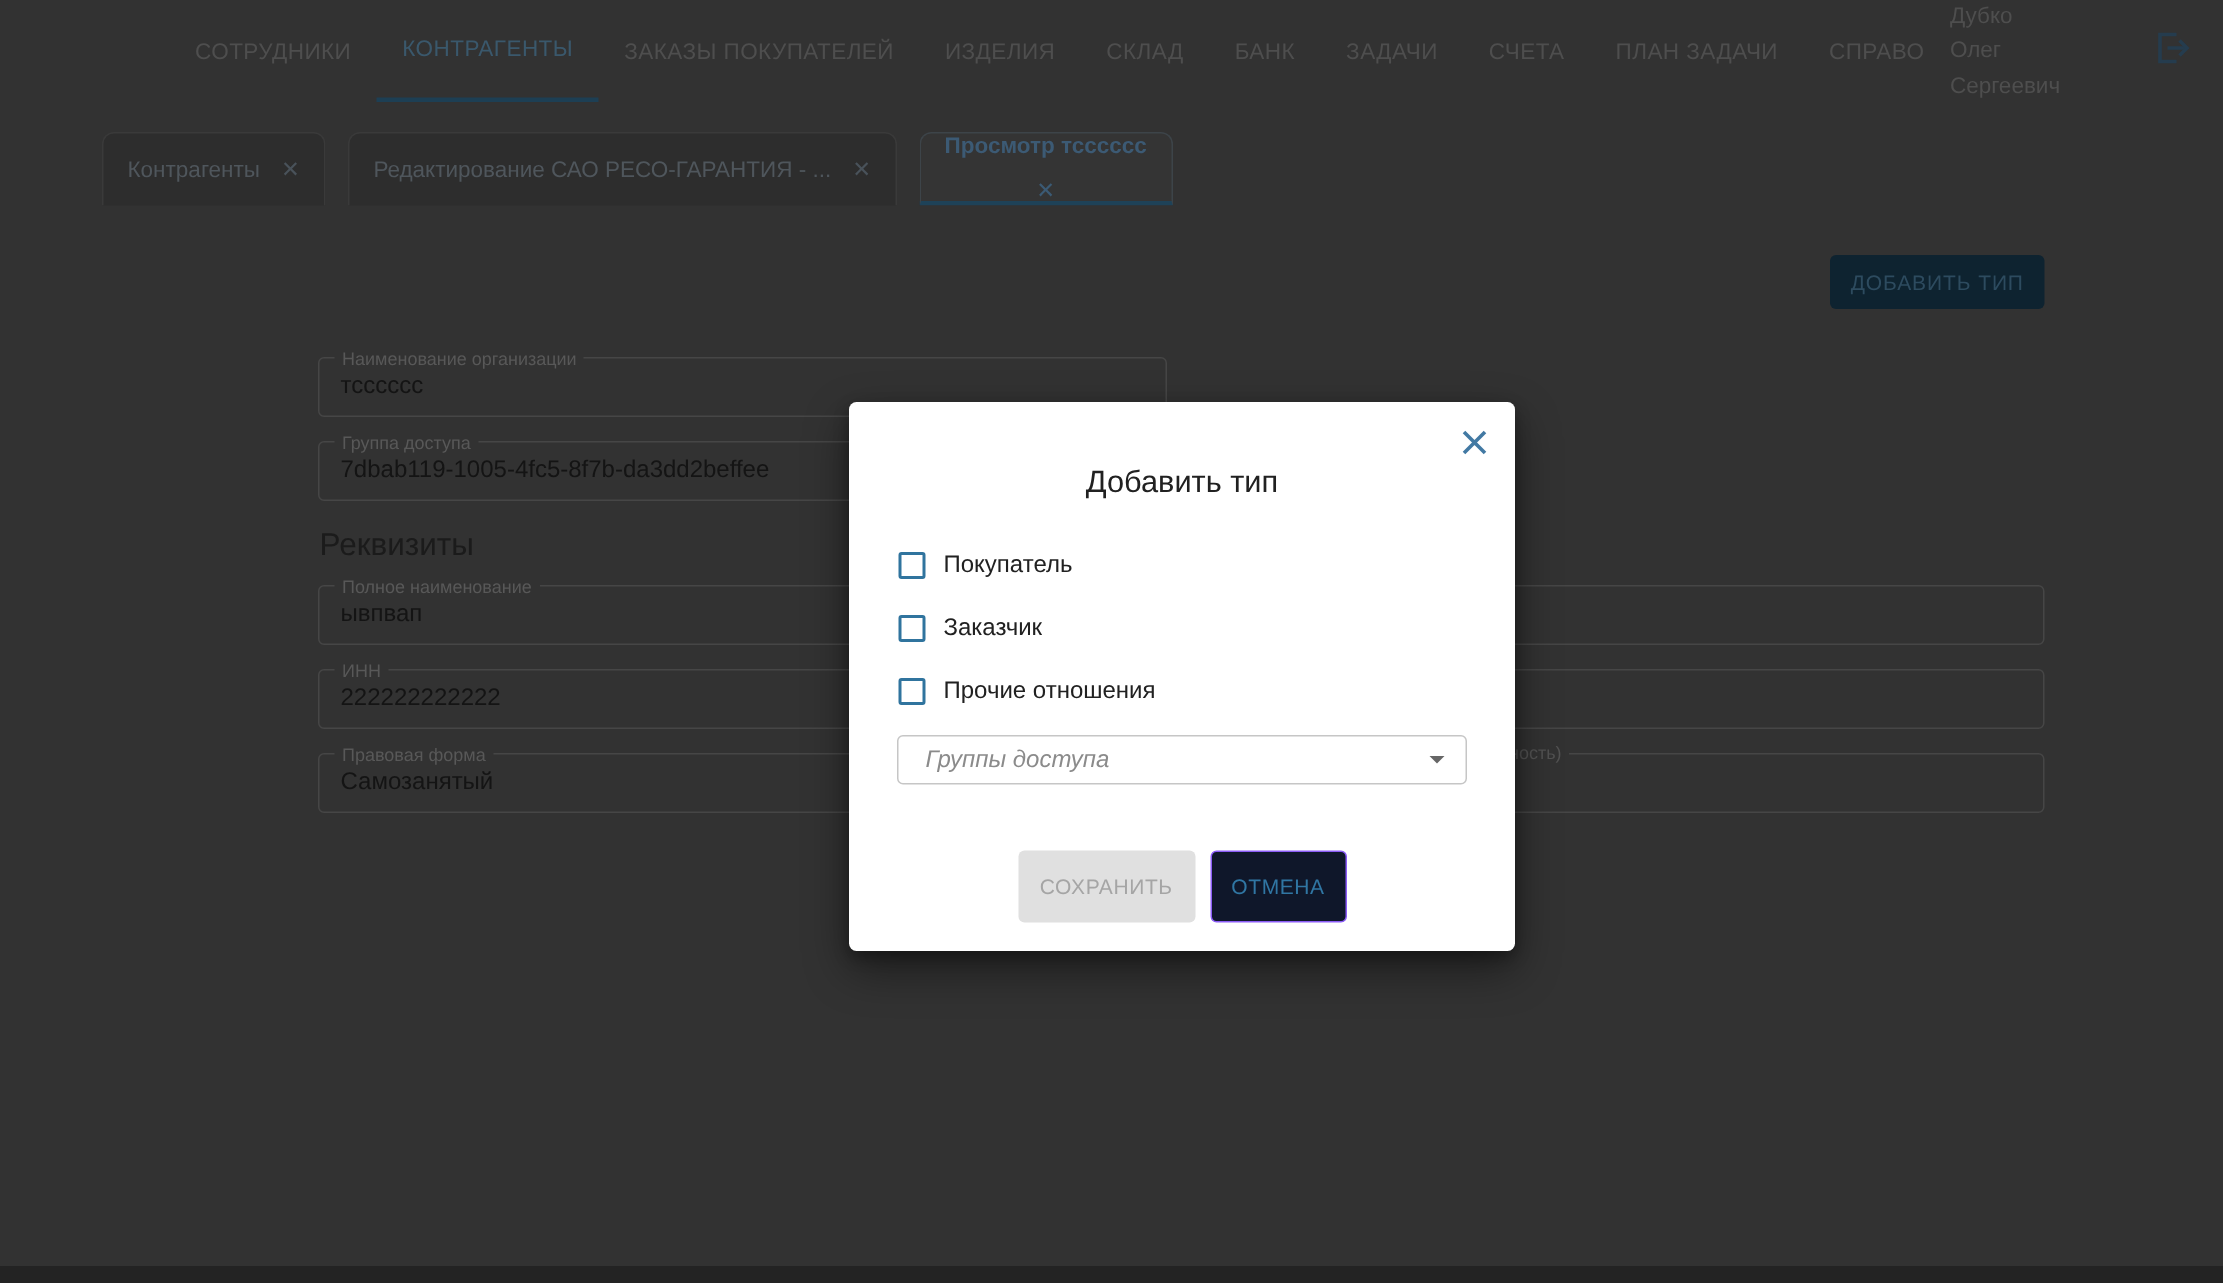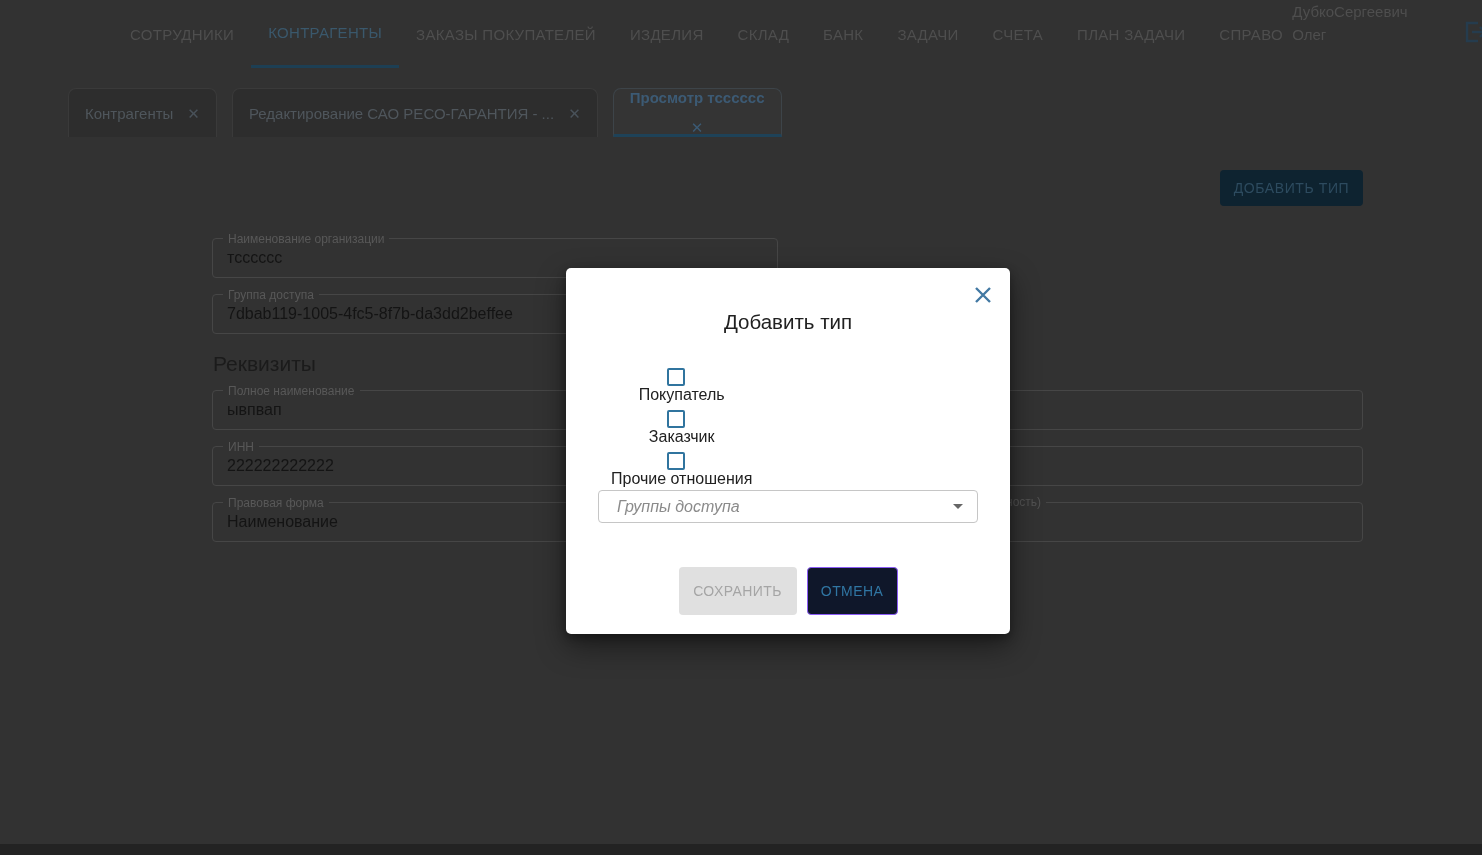--- a/index.html
+++ b/index.html
@@ -6,21 +6,21 @@
   html,body { width:1482px; height:855px; overflow:hidden; }
   body { font-family:"Liberation Sans","DejaVu Sans",sans-serif; background:#323232; position:relative; }
 
   
   .page { position:absolute; inset:0; background:#323232; }
 
   
   .topnav { position:absolute; top:0; left:0; width:100%; height:68px; display:flex; align-items:stretch; padding-left:113px; }
   .nav-item { display:flex; align-items:center; padding:0 17px; font-size:15px; letter-spacing:.3px; color:#4e4e4e; cursor:pointer; white-space:nowrap; }
   .nav-item.active { color:#3a586c; border-bottom:3px solid #1d3f54; font-weight:500; }
-  .user-block { margin-left:auto; margin-right:60px; display:flex; flex-direction:row; justify-content:center; font-size:15px; color:#4e4e4e; line-height:1.55; max-width:100px; }
+  .user-block { margin-left:auto; margin-right:60px; display:flex; flex-direction:column; justify-content:center; font-size:15px; color:#4e4e4e; line-height:1.55; max-width:100px; }
   .logout-btn { margin-right:22px; display:flex; align-items:center; cursor:pointer; }
 
   
   .tabbar { position:absolute; top:88px; left:68px; height:49px; display:flex; gap:15px; }
   .tab { display:flex; align-items:center; gap:14px; padding:0 16px; height:49px; background:#2d2d2d; border:1px solid #3a3a3a; border-bottom:none; border-radius:8px 8px 0 0; font-size:15px; color:#4f565c; cursor:pointer; white-space:nowrap; }
   .tab .tab-x { color:#49525a; font-size:15px; line-height:1; }
   .tab.active { background:#343434; border-color:#3d4449; border-bottom:3px solid #1e4258; color:#3c5a74; font-weight:700;flex-direction:column; }
   .tab.active .tab-x { color:#3b5a74; }
 
   
@@ -35,21 +35,21 @@
   .label-fragment { position:absolute; left:1006px; top:495px; font-size:12px; color:#525252; background:#323232; padding-right:5px; z-index:2; }
 
   .footer-bar { position:absolute; left:0; bottom:0; width:100%; height:11px; background:#232323; }
 
   
   .modal { position:absolute; left:566px; top:268px; width:444px; height:366px; background:#ffffff; border-radius:5px; box-shadow:0 12px 30px rgba(0,0,0,.45), 0 4px 10px rgba(0,0,0,.3); z-index:10; }
   .modal-close { position:absolute; top:16px; right:16px; width:22px; height:22px; background:none; border:none; cursor:pointer; padding:0; }
   .modal-title { position:absolute; top:42px; left:0; width:100%; text-align:center; font-size:20.5px; font-weight:500; color:#212121; }
 
   .cb-group { position:absolute; left:33px; top:100px; }
-  .cb-row { display:flex; align-items:center; height:18px; margin-bottom:24px; cursor:pointer;flex-direction:column; }
+  .cb-row { display:flex; align-items:center; height:18px; margin-bottom:24px; cursor:pointer; }
   .cb-box { width:18px; height:18px; border:2px solid #30749e; border-radius:2px; background:#fff; flex:none; }
   .cb-label { margin-left:12px; font-size:16px; color:#212121; white-space:nowrap; }
 
   .select-field { position:absolute; left:32px; top:222px; width:380px; height:33px; border:1px solid #c6c6c6; border-radius:4px; display:flex; align-items:center; cursor:pointer; background:#fff;font-style:italic; }
   .select-placeholder { margin-left:18px; font-size:16px; color:#8b8b8b; }
   .select-arrow { position:absolute; right:14px; width:0; height:0; border-left:5px solid transparent; border-right:5px solid transparent; border-top:5px solid #666; }
 
   .modal-actions { position:absolute; top:299px; left:0; width:100%; display:flex; justify-content:center; gap:10px; }
   .btn { height:48px; border-radius:4px; font-size:14px; font-weight:500; letter-spacing:.4px; font-family:inherit; cursor:pointer; }
   .btn-save { width:118px; background:#e0e0e0; border:none; color:#a5a5a5; cursor:default; }
@@ -117,21 +117,21 @@
   <div class="tfield" style="left:212px; top:390px; width:566px;">
     <span class="flabel">Полное наименование</span>
     <span class="fvalue">ывпвап</span>
   </div>
   <div class="tfield" style="left:212px; top:446px; width:566px;">
     <span class="flabel">ИНН</span>
     <span class="fvalue">222222222222</span>
   </div>
   <div class="tfield" style="left:212px; top:502px; width:566px;padding-left:16px;">
     <span class="flabel">Правовая форма</span>
-    <span class="fvalue">Наименование</span>
+    <span class="fvalue">Самозанятый</span>
   </div>
 
   <div class="tfield" style="left:798px; top:390px; width:565px;"></div>
   <div class="tfield" style="left:798px; top:446px; width:565px;"></div>
   <div class="tfield" style="left:798px; top:502px; width:565px;"></div>
   <span class="label-fragment">ность)</span>
 
   <div class="footer-bar"></div>
 </div>
 

